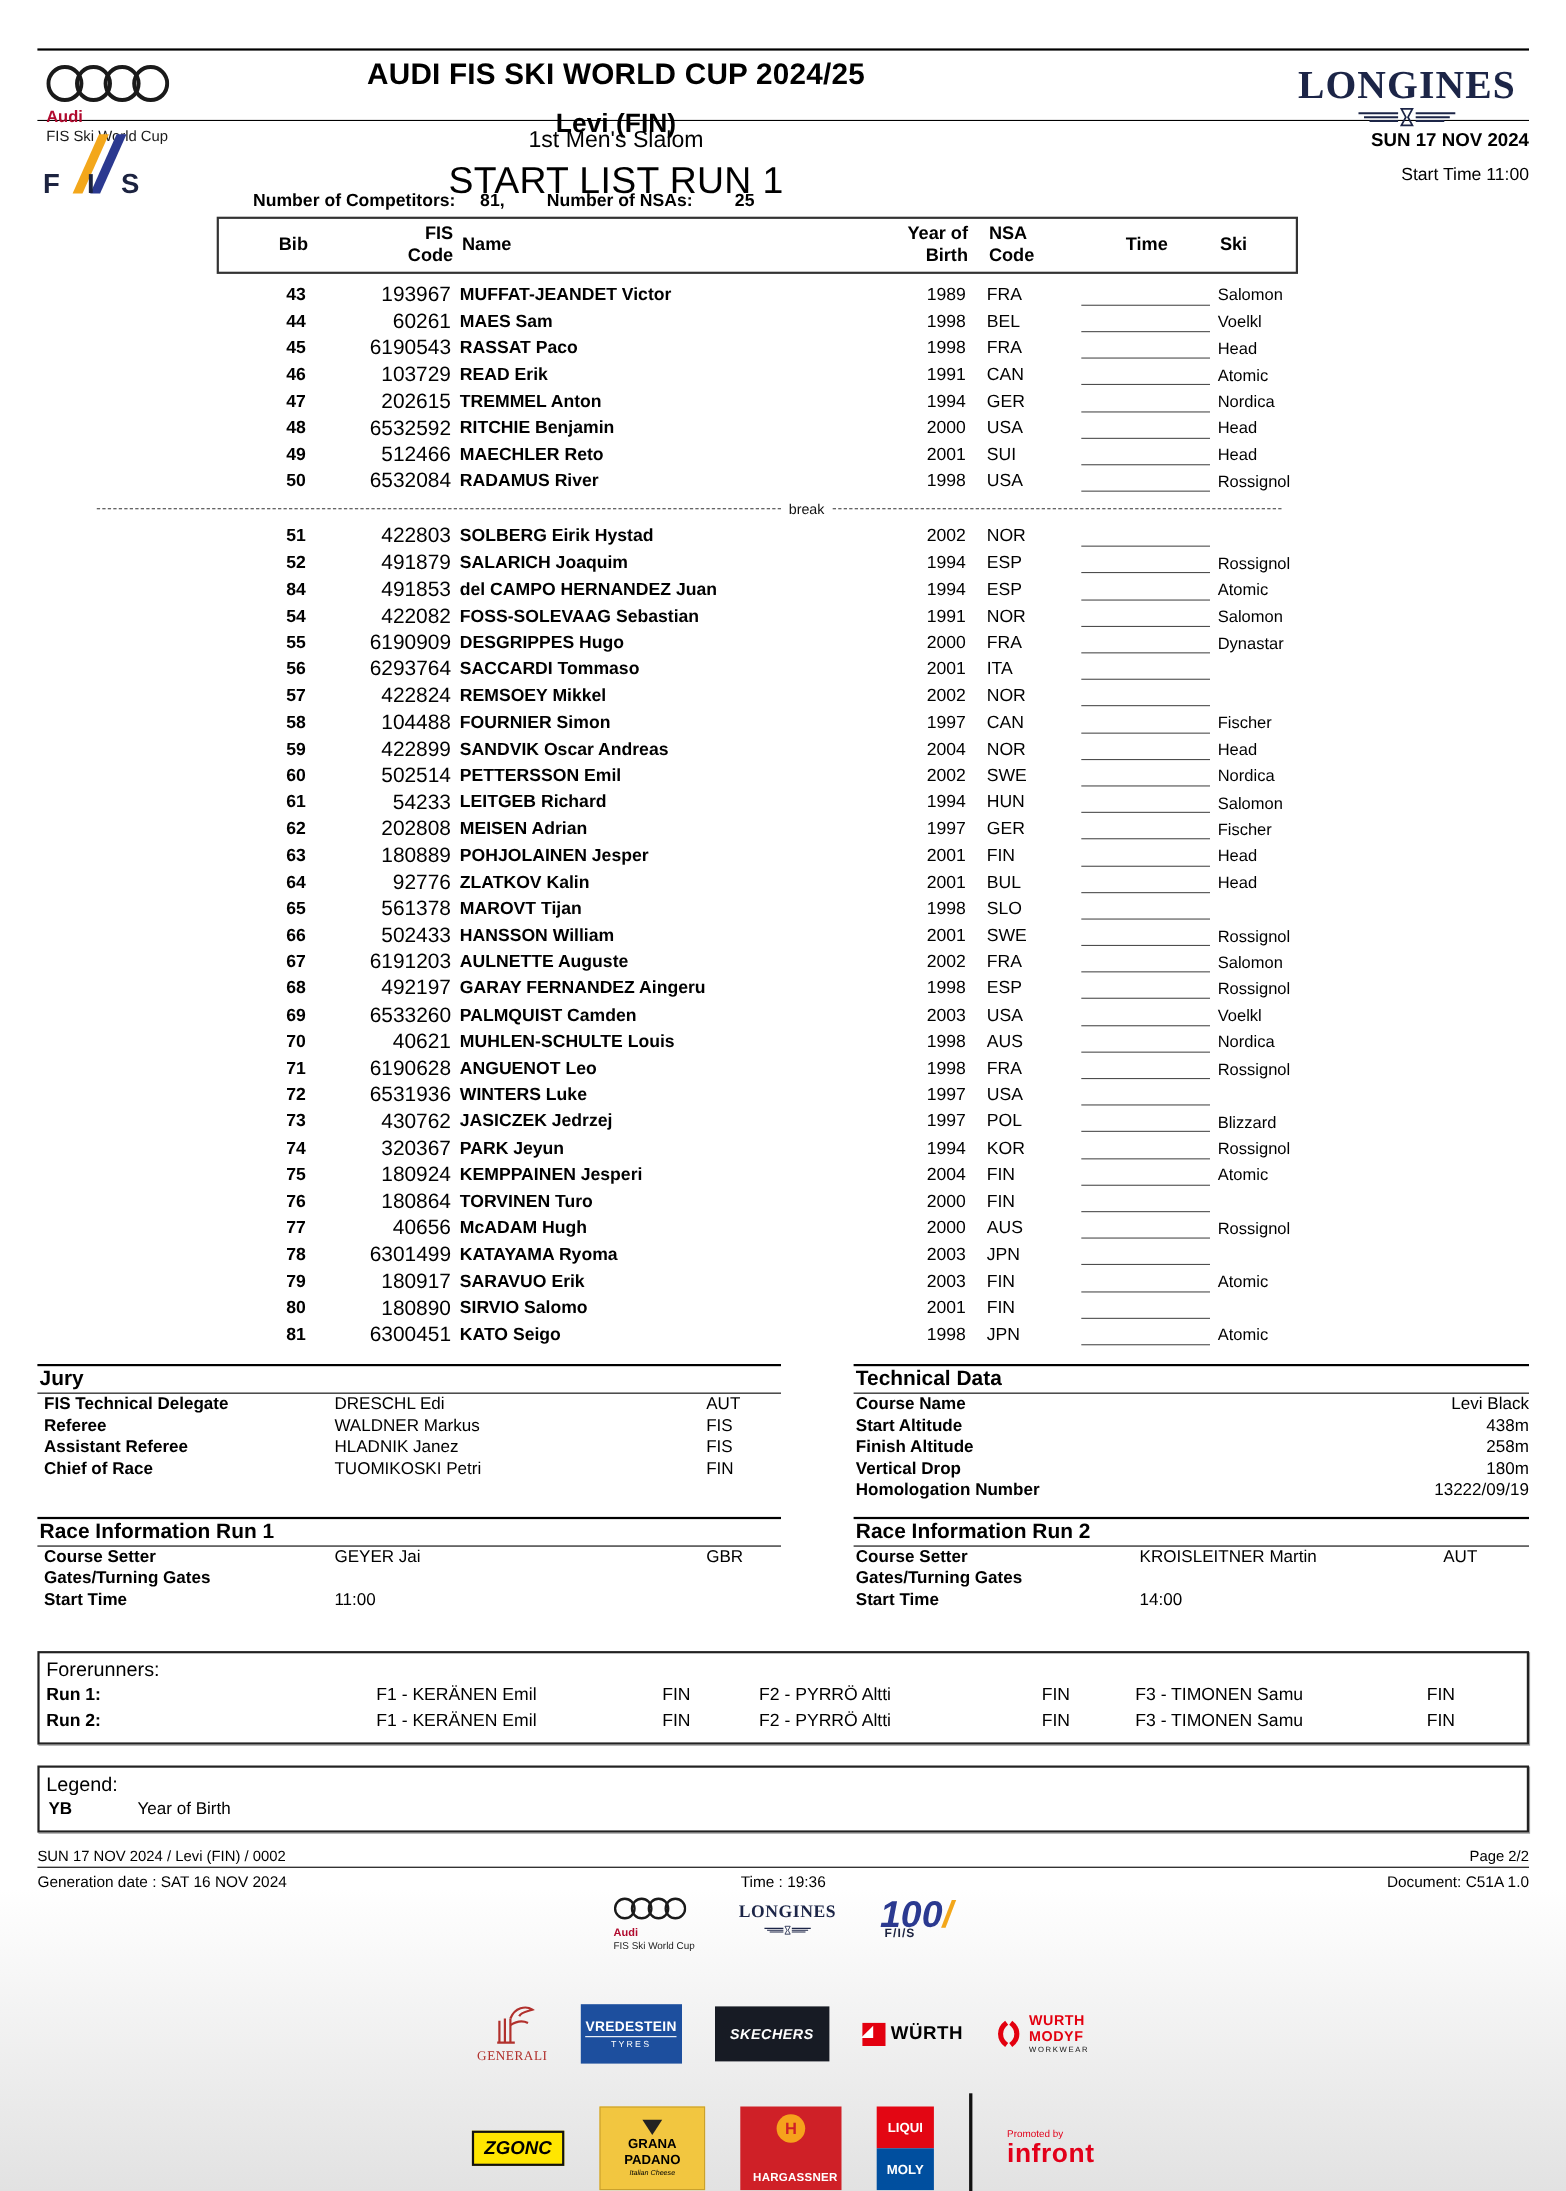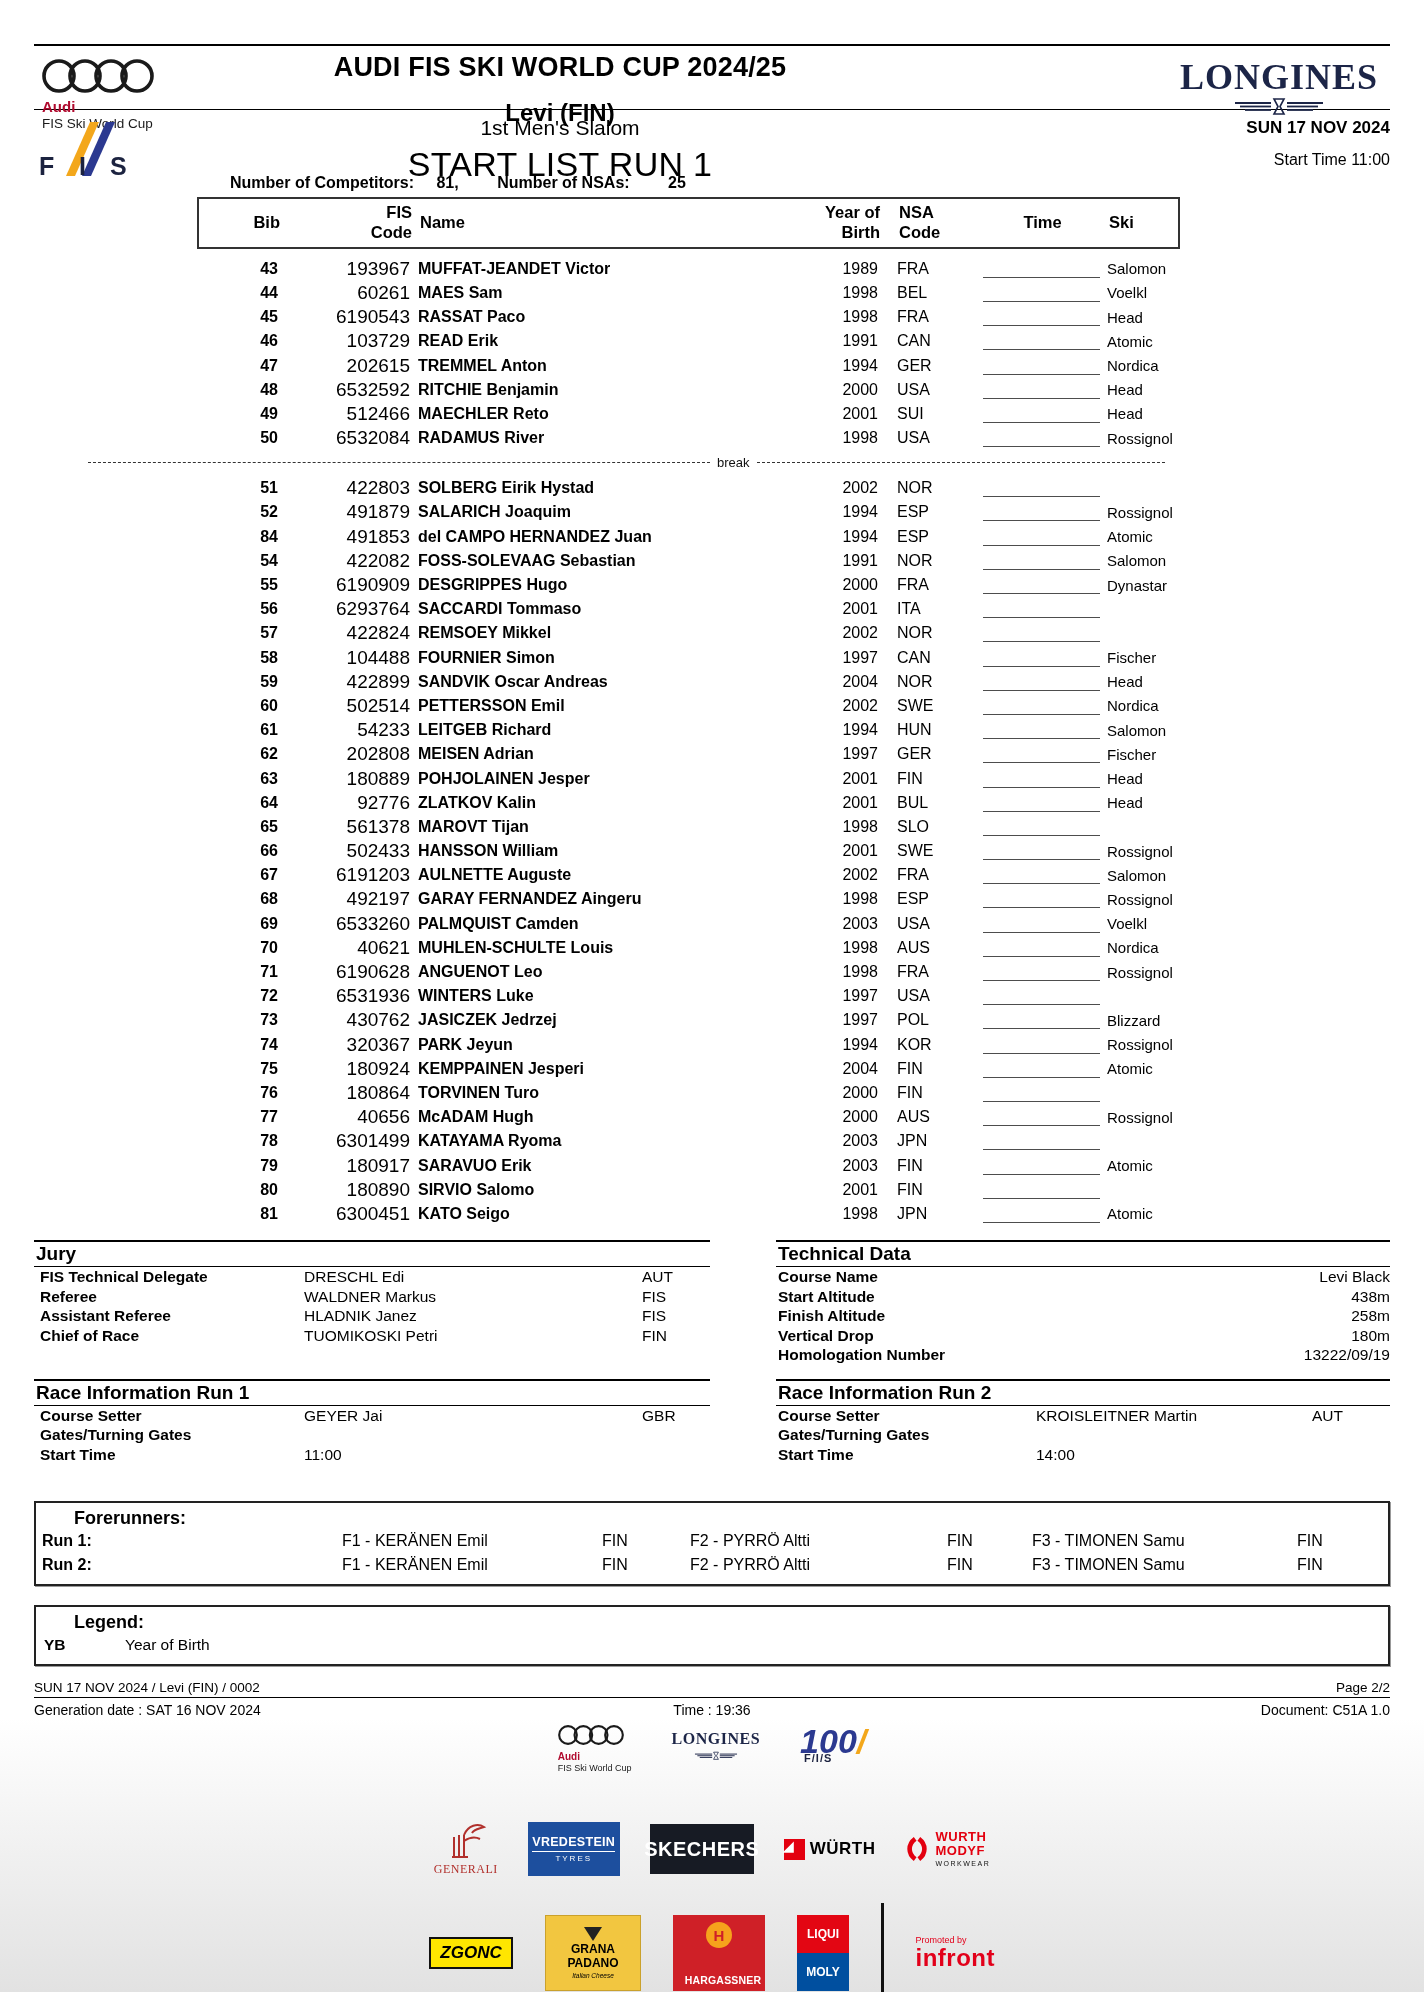--- a/index.html
+++ b/index.html
@@ -74,21 +74,21 @@
   .kv-label { width:270px; font-weight:bold; padding-left:6px; }
   .kv-val { width:338px; }
   .kv2 { display:flex; justify-content:space-between; font-size:15.5px; line-height:19.5px; }
   .kv2 .kv-label { width:auto; padding-left:2px; }
   .ri-label { width:260px; font-weight:bold; padding-left:2px; }
   .ri-val { width:276px; }
 
   
   .box { margin:0 34px; border:2px solid #222; padding:5px 6px 7px 6px; box-shadow:1px 1px 0 #999; }
   .box-forerunners { margin-top:37px; }
-  .box-title { font-weight:bold; font-size:18px;margin-left:32px; }
+  .box-title { font-weight:normal; font-size:18px; }
   .fr-row { display:grid; grid-template-columns:300px 260px 88px 257px 85px 265px auto; font-size:16px; line-height:24px; }
   .fr-run { font-weight:bold; }
   .box-legend { margin-top:19px; }
   .legend-row { display:flex; font-size:15.5px; line-height:24px; }
   .legend-key { font-weight:bold; width:83px; padding-left:2px; }
 
   
   .footer { margin:14px 34px 0 34px; }
   .f-row { display:flex; align-items:baseline; }
   .f-cell { flex:1; }
@@ -109,21 +109,21 @@
   .fis100 .slash { color:#f3a71b; }
   .fis100 .fis-small { position:absolute; left:4px; bottom:-6px; font-size:11px; font-style:normal; color:#1c2340; letter-spacing:1px; }
 
   .sponsor-row1 { display:flex; justify-content:center; align-items:center; gap:30px; margin-top:30px; height:62px; }
   .sponsor-row2 { display:flex; justify-content:center; align-items:center; gap:32px; margin-top:34px; height:78px; }
   .sp { display:flex; flex-direction:column; align-items:center; }
   .generali-text { color:#b1302c; font-family:"Liberation Serif",serif; font-size:12px; letter-spacing:0.5px; margin-top:1px; }
   .vredestein { width:92px; height:54px; background:#1d4f9e; color:#fff; display:flex; flex-direction:column; align-items:center; justify-content:center; }
   .vredestein .v1 { font-weight:bold; font-size:12.5px; letter-spacing:0.3px; border-bottom:1px solid #fff; padding-bottom:2px; }
   .vredestein .v2 { font-size:8px; letter-spacing:2px; margin-top:2px; }
-  .skechers { width:104px; height:50px; background:#171b24; color:#fff; display:flex; align-items:center; justify-content:center; font-weight:bold; font-size:20px; letter-spacing:0.5px; }
+  .skechers { width:104px; height:50px; background:#171b24; color:#fff; display:flex; align-items:center; justify-content:center; font-weight:bold; font-style:italic; font-size:13px; letter-spacing:0.5px; }
   .wurth { display:flex; align-items:center; gap:5px; }
   .wurth-mark { width:21px; height:21px; background:#e3000f; position:relative; }
   .wurth-mark::after { content:""; position:absolute; left:3px; top:3px; width:0; height:0; border-left:8px solid #fff; border-top:8px solid transparent; border-bottom:8px solid transparent; transform:rotate(45deg); }
   .wurth-text { font-weight:bold; font-size:17px; letter-spacing:0.5px; }
   .modyf { display:flex; align-items:center; gap:6px; }
   .modyf-text { line-height:1.05; }
   .modyf-text .m1, .modyf-text .m2 { color:#e3000f; font-weight:bold; font-size:13px; letter-spacing:0.5px; }
   .modyf-text .m3 { color:#111; font-size:7px; letter-spacing:1.5px; margin-top:3px; }
 
   .zgonc { width:84px; height:32px; background:#ffe600; border:2.5px solid #111; display:flex; align-items:center; justify-content:center; font-weight:bold; font-style:italic; font-size:17px; }

